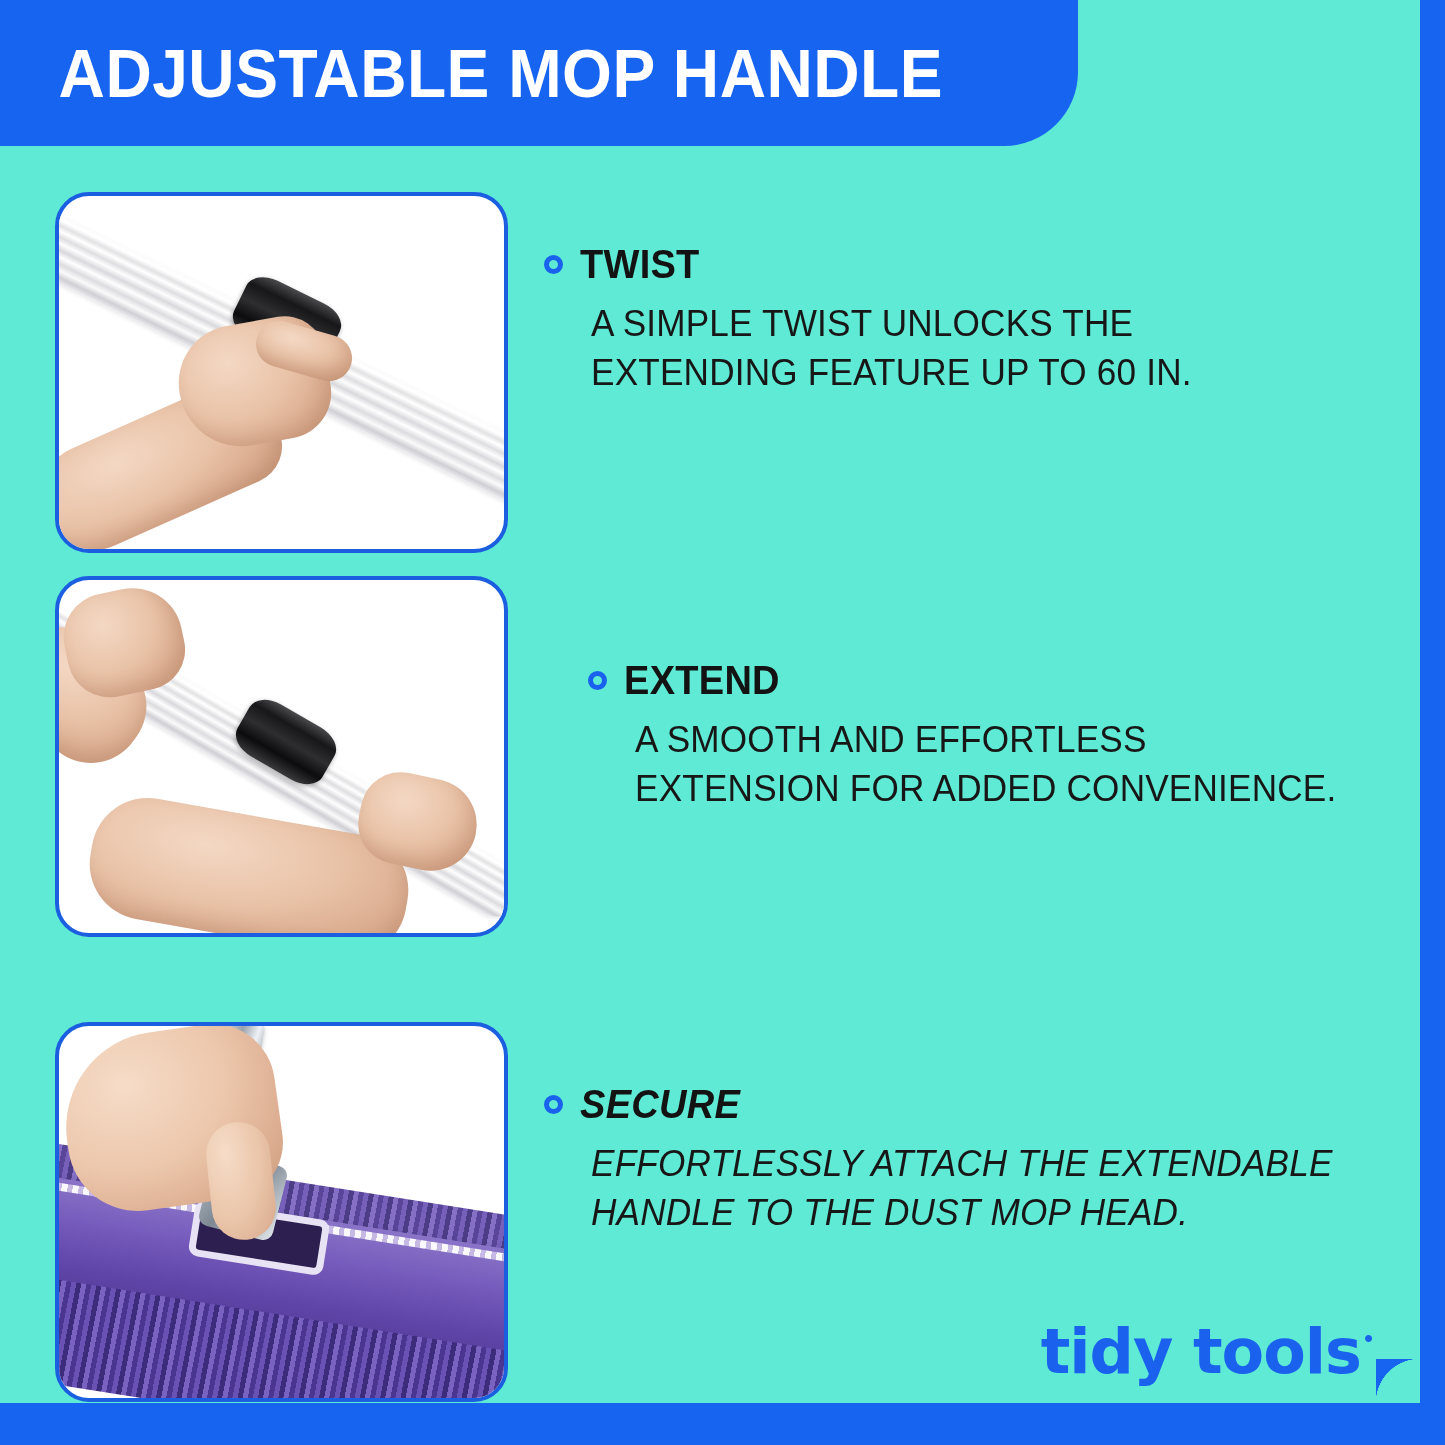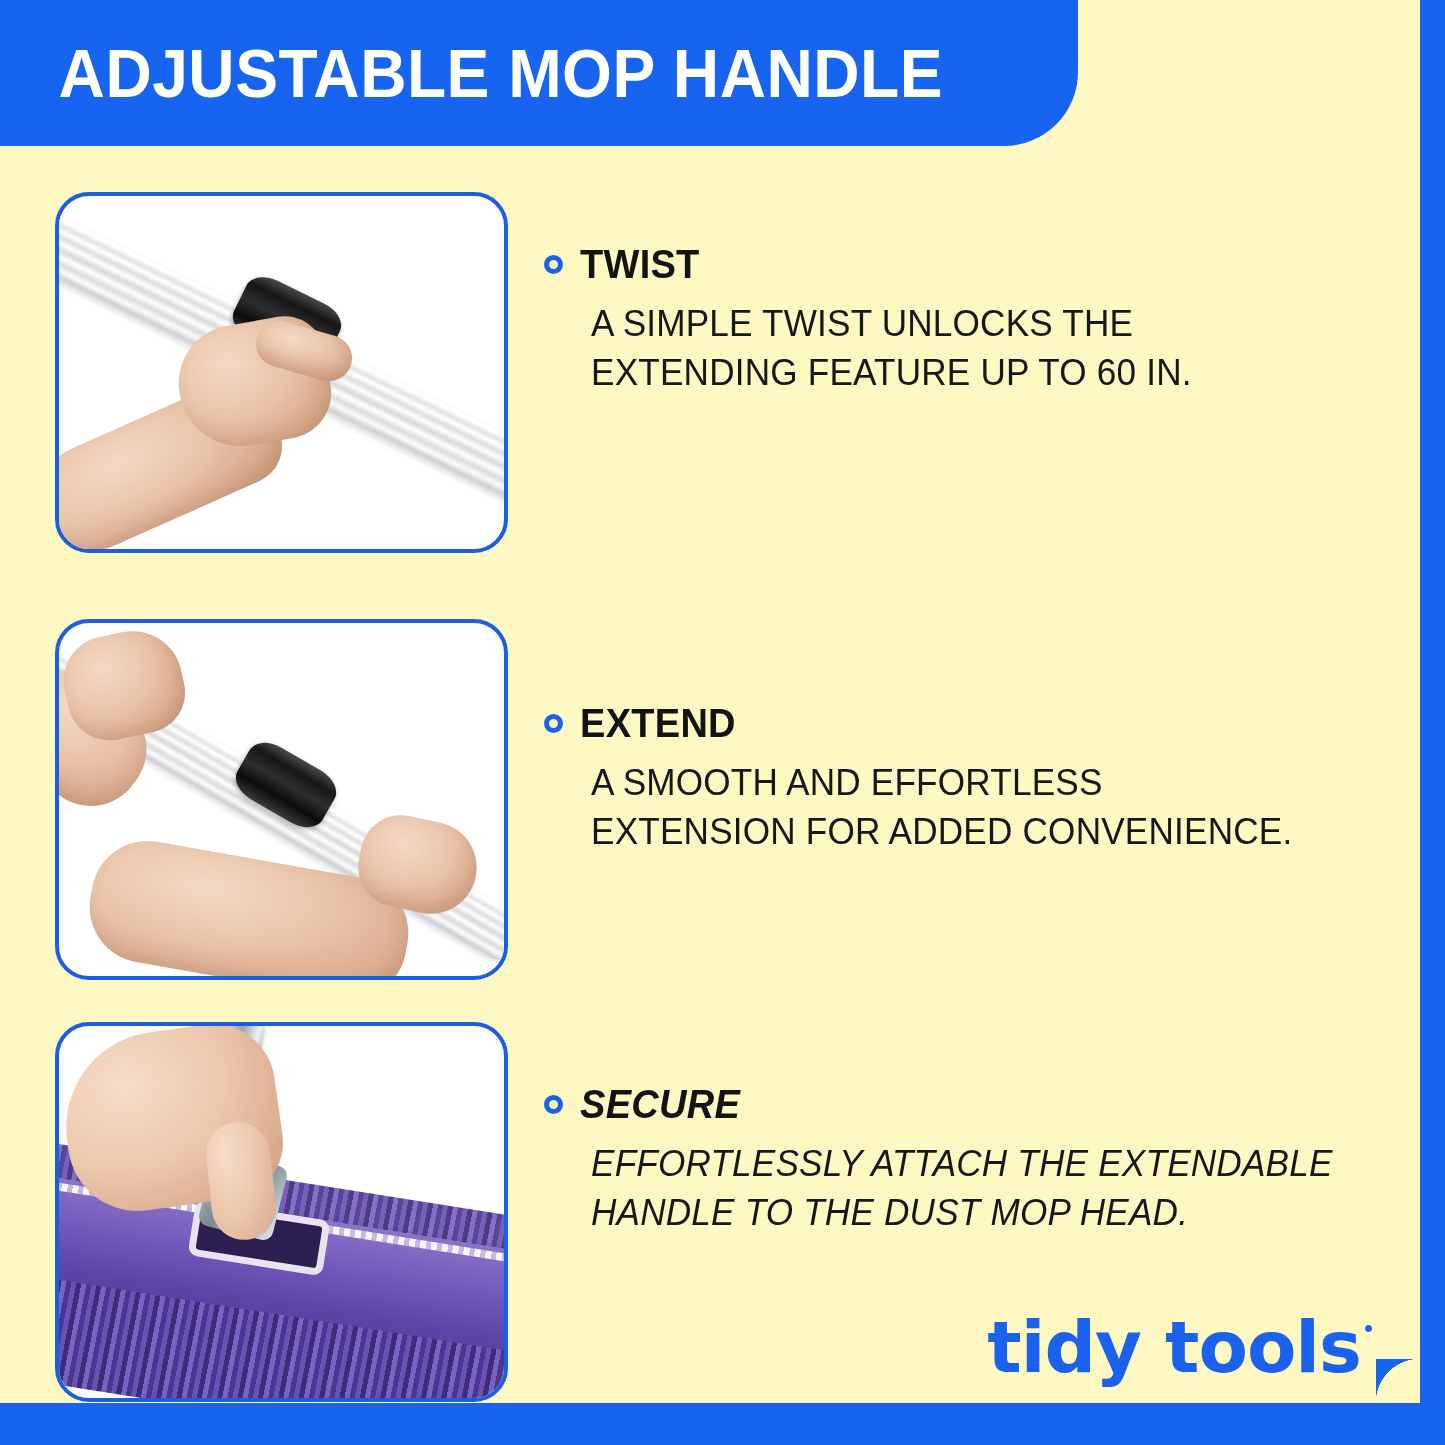--- a/index.html
+++ b/index.html
@@ -12,21 +12,21 @@
     background: #ffffff;
     font-family: "Liberation Sans", sans-serif;
     overflow: hidden;
     position: relative;
   }
 
   
   #page {
     position: absolute;
     inset: 0;
-    background: #fef9c3;
+    background: #5eead4;
     overflow: hidden;
   }
   #right-bar {
     position: absolute;
     top: 0;
     right: 0;
     width: 25px;
     height: 1445px;
     background: #1664f0;
   }
@@ -77,21 +77,21 @@
 
   
   .feature-row {
     position: absolute;
     left: 0;
     width: 1400px;
     display: flex;
     align-items: flex-start;
   }
   #row-0 { top: 192px; }
-  #row-1 { top: 619px; }
+  #row-1 { top: 576px; gap: 44px; }
   #row-2 { top: 1022px; }
 
   .photo-frame {
     position: relative;
     flex: 0 0 auto;
     margin-left: 55px;
     width: 445px;
     height: 353px;
     border: 4px solid #1b5fe0;
     border-radius: 34px;
@@ -325,21 +325,21 @@
   #brand-logo {
     position: absolute;
     right: 72px;
     bottom: 62px;
     display: flex;
     align-items: flex-start;
   }
   #brand-text {
     font-family: "DejaVu Sans", sans-serif;
     font-weight: bold;
-    font-size: 72px;
+    font-size: 62px;
     color: #1a62ee;
     letter-spacing: -1px;
     line-height: 1;
   }
   #brand-tm {
     font-size: 26px;
     color: #1a62ee;
     line-height: 1;
     margin-left: 3px;
     margin-top: 4px;

